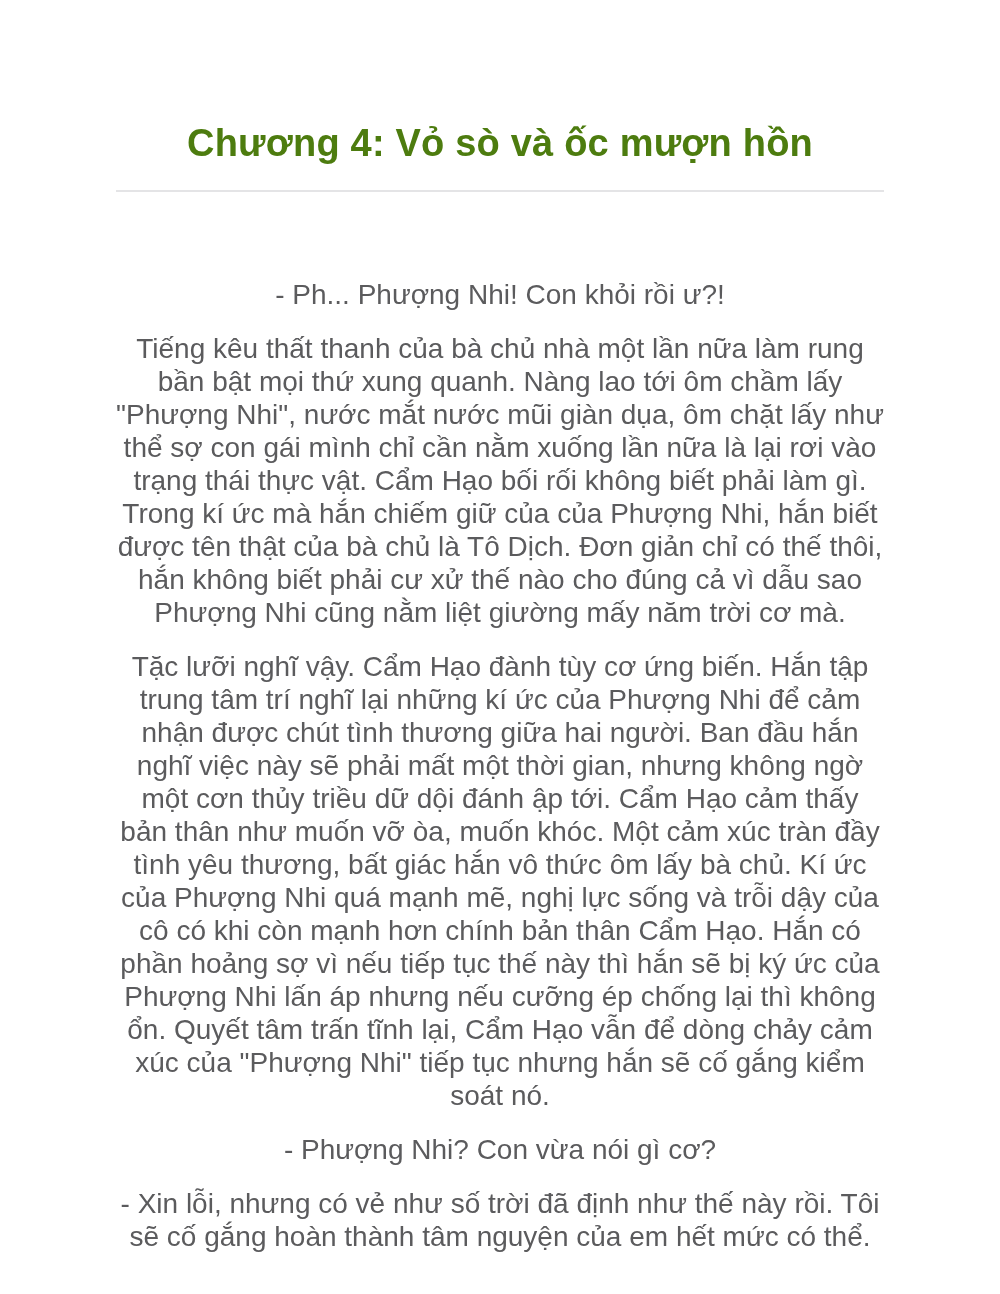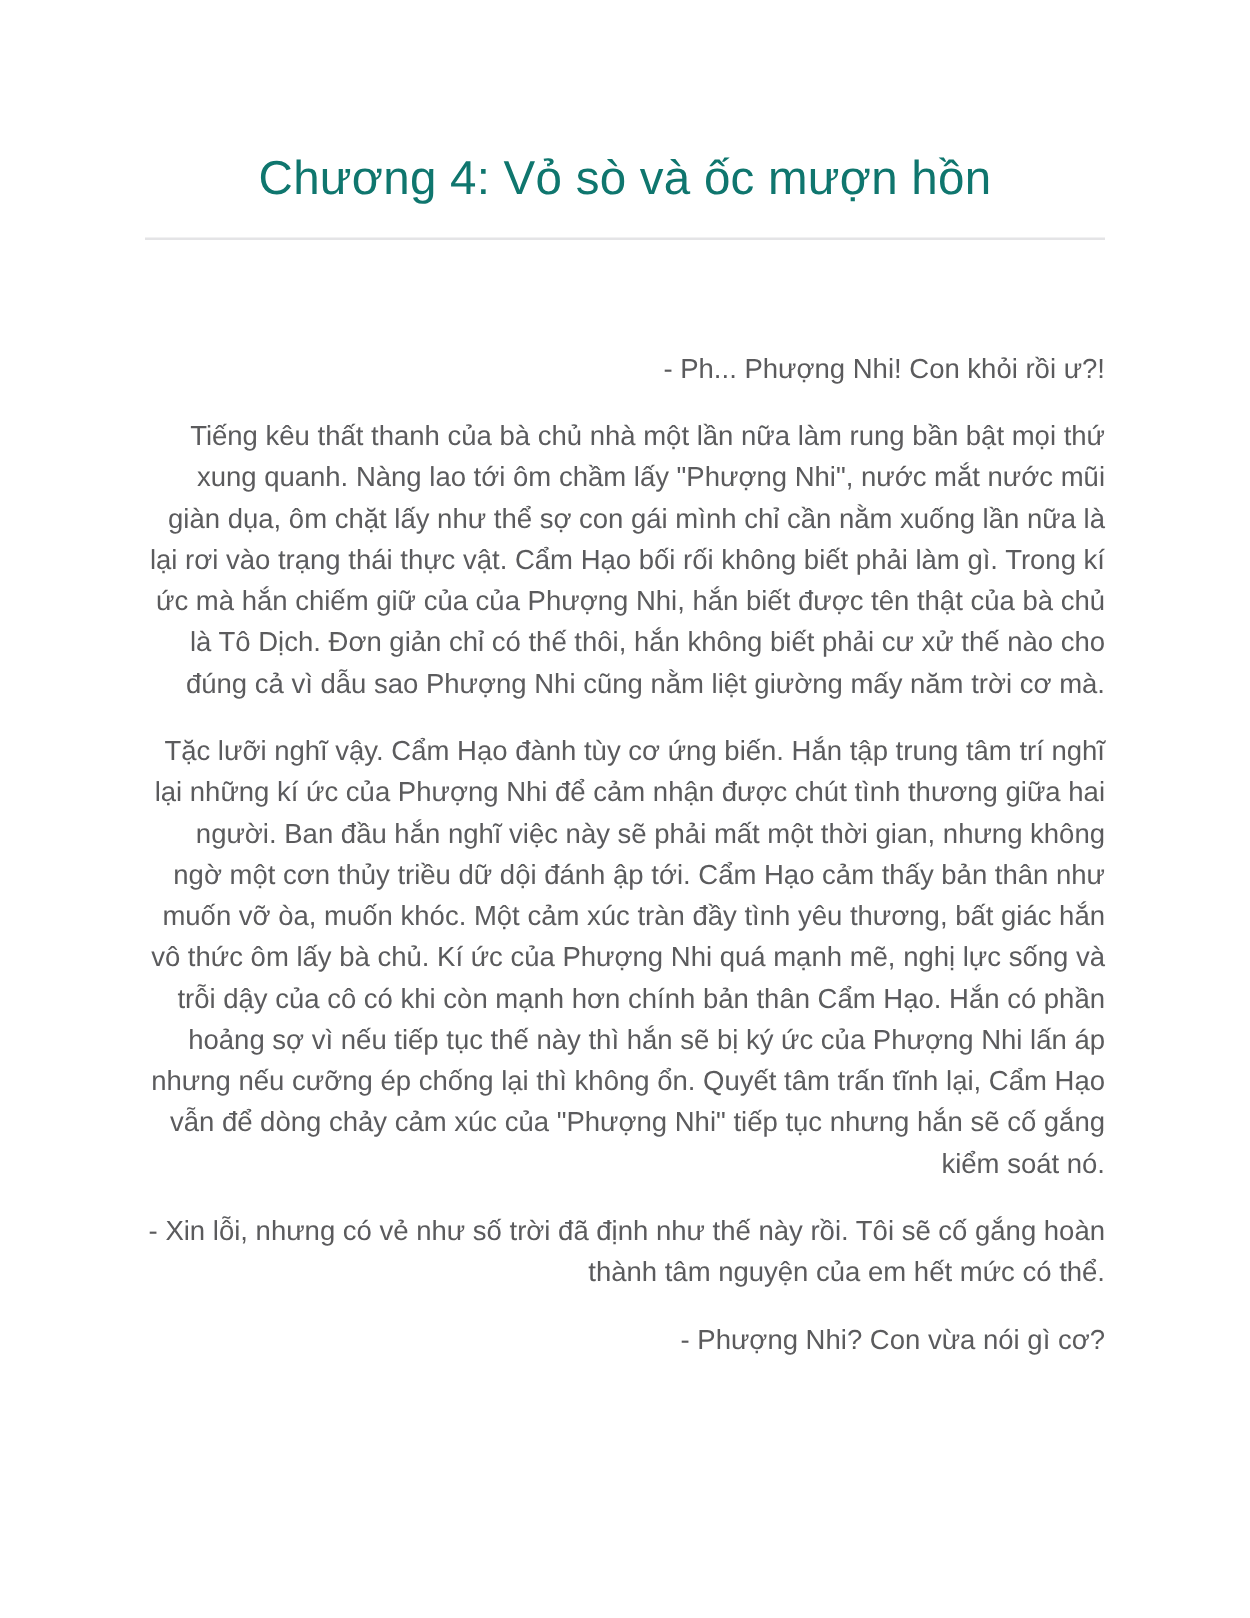--- a/index.html
+++ b/index.html
@@ -17,51 +17,51 @@
     width: 768px;
     margin: 0 auto;
     padding-top: 120px;
     box-sizing: content-box;
   }
   h1.chapter-title {
     margin: 0 0 24px 0;
     padding: 0;
     font-size: 38px;
     line-height: 46px;
-    font-weight: 400;
+    font-weight: 700;
     text-align: center;
-    color: #0f766e;
+    color: #4d7c0f;
     letter-spacing: 0.2px;
   }
   hr.divider {
     border: none;
     border-top: 2px solid #e4e4e6;
     margin: 0;
     height: 0;
   }
   .content {
     padding-top: 86px;
   }
   .content p {
     margin: 0 0 21px 0;
     padding: 0;
-    font-size: 22px;
+    font-size: 28px;
     line-height: 33px;
     font-weight: 400;
     color: #5b5b5d;
-    text-align: right;
+    text-align: center;
     word-spacing: normal;
   }
 </style>
 </head>
 <body>
 
 <div class="page">
   <h1 class="chapter-title">Chương 4: Vỏ sò và ốc mượn hồn</h1>
   <hr class="divider">
   <div class="content">
     <p>- Ph... Phượng Nhi! Con khỏi rồi ư?!</p>
     <p>Tiếng kêu thất thanh của bà chủ nhà một lần nữa làm rung bần bật mọi thứ xung quanh. Nàng lao tới ôm chầm lấy "Phượng Nhi", nước mắt nước mũi giàn dụa, ôm chặt lấy như thể sợ con gái mình chỉ cần nằm xuống lần nữa là lại rơi vào trạng thái thực vật. Cẩm Hạo bối rối không biết phải làm gì. Trong kí ức mà hắn chiếm giữ của của Phượng Nhi, hắn biết được tên thật của bà chủ là Tô Dịch. Đơn giản chỉ có thế thôi, hắn không biết phải cư xử thế nào cho đúng cả vì dẫu sao Phượng Nhi cũng nằm liệt giường mấy năm trời cơ mà.</p>
     <p>Tặc lưỡi nghĩ vậy. Cẩm Hạo đành tùy cơ ứng biến. Hắn tập trung tâm trí nghĩ lại những kí ức của Phượng Nhi để cảm nhận được chút tình thương giữa hai người. Ban đầu hắn nghĩ việc này sẽ phải mất một thời gian, nhưng không ngờ một cơn thủy triều dữ dội đánh ập tới. Cẩm Hạo cảm thấy bản thân như muốn vỡ òa, muốn khóc. Một cảm xúc tràn đầy tình yêu thương, bất giác hắn vô thức ôm lấy bà chủ. Kí ức của Phượng Nhi quá mạnh mẽ, nghị lực sống và trỗi dậy của cô có khi còn mạnh hơn chính bản thân Cẩm Hạo. Hắn có phần hoảng sợ vì nếu tiếp tục thế này thì hắn sẽ bị ký ức của Phượng Nhi lấn áp nhưng nếu cưỡng ép chống lại thì không ổn. Quyết tâm trấn tĩnh lại, Cẩm Hạo vẫn để dòng chảy cảm xúc của "Phượng Nhi" tiếp tục nhưng hắn sẽ cố gắng kiểm soát nó.</p>
+    <p>- Phượng Nhi? Con vừa nói gì cơ?</p>
     <p>- Xin lỗi, nhưng có vẻ như số trời đã định như thế này rồi. Tôi sẽ cố gắng hoàn thành tâm nguyện của em hết mức có thể.</p>
-    <p>- Phượng Nhi? Con vừa nói gì cơ?</p>
   </div>
 </div>
 
 </body></html>

